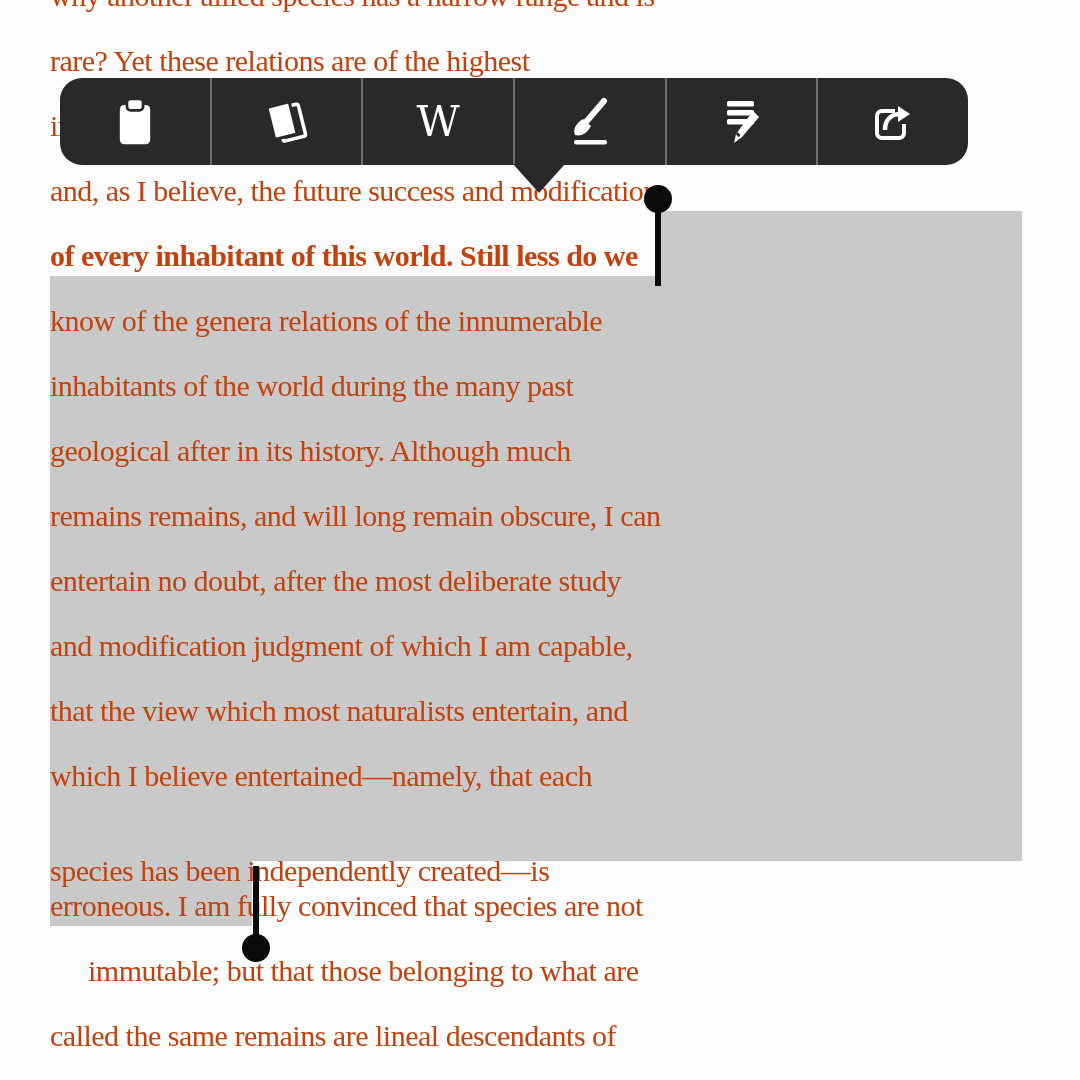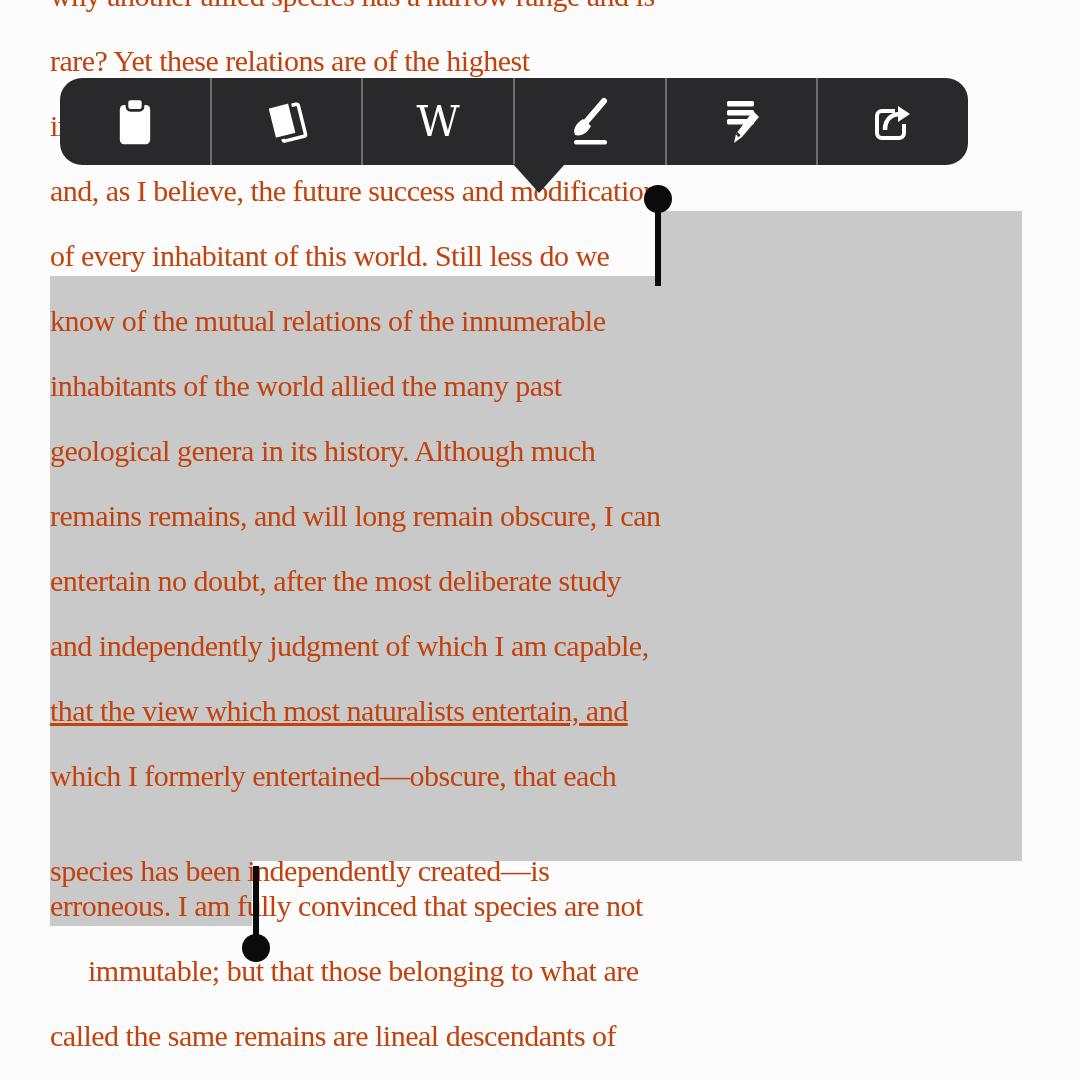--- a/index.html
+++ b/index.html
@@ -55,29 +55,29 @@
     <div class="sel-band" style="left: 50px; top: 666px; width: 972px; height: 65px;"></div>
     <div class="sel-band" style="left: 50px; top: 731px; width: 972px; height: 65px;"></div>
     <div class="sel-band" style="left: 50px; top: 796px; width: 972px; height: 65px;"></div>
     <div class="sel-band" style="left: 50px; top: 861px; width: 202px; height: 65px;"></div>
   </div>
 <div id="text-lines">
     <div class="line" style="top: 0px;">why another allied species has a narrow range and is</div>
     <div class="line" style="top: 65px;">rare? Yet these relations are of the highest</div>
     <div class="line" style="top: 130px;">importance, for they determine the present welfare,</div>
     <div class="line" style="top: 195px;">and, as I believe, the future success and modification</div>
-    <div class="line" style="top: 260px;">of every inhabitant of this world. Still less do we</div>
-    <div class="line" style="top: 325px;">know of the mutual relations of the innumerable</div>
-    <div class="line" style="top: 390px;">inhabitants of the world allied the many past</div>
-    <div class="line" style="top: 455px;">geological genera in its history. Although much</div>
+    <div class="line" style="top: 260px; font-weight: bold;">of every inhabitant of this world. Still less do we</div>
+    <div class="line" style="top: 325px;">know of the genera relations of the innumerable</div>
+    <div class="line" style="top: 390px;">inhabitants of the world during the many past</div>
+    <div class="line" style="top: 455px;">geological after in its history. Although much</div>
     <div class="line" style="top: 520px;">remains remains, and will long remain obscure, I can</div>
     <div class="line" style="top: 585px;">entertain no doubt, after the most deliberate study</div>
-    <div class="line" style="top: 650px;">and independently judgment of which I am capable,</div>
-    <div class="line" style="top: 715px; text-decoration: underline;">that the view which most naturalists entertain, and</div>
-    <div class="line" style="top: 780px;">which I formerly entertained—obscure, that each</div>
+    <div class="line" style="top: 650px;">and modification judgment of which I am capable,</div>
+    <div class="line" style="top: 715px;">that the view which most naturalists entertain, and</div>
+    <div class="line" style="top: 780px;">which I believe entertained—namely, that each</div>
     <div class="line" style="top: 875px; font-family: Liberation Serif, serif;">species has been independently created—is</div>
     <div class="line" style="top: 910px;">erroneous. I am fully convinced that species are not</div>
     <div class="line" style="top: 975px; margin-left: 38px;">immutable; but that those belonging to what are</div>
     <div class="line" style="top: 1040px;">called the same remains are lineal descendants of</div>
   </div>
 
 <div class="handle-dot" style="left:644px;top:185px;"></div>
 <div class="handle-bar" style="left:655px;top:208px;height:78px;"></div>
 <div class="handle-bar" style="left:253px;top:866px;height:76px;"></div>
 <div class="handle-dot" style="left:242px;top:934px;"></div>

